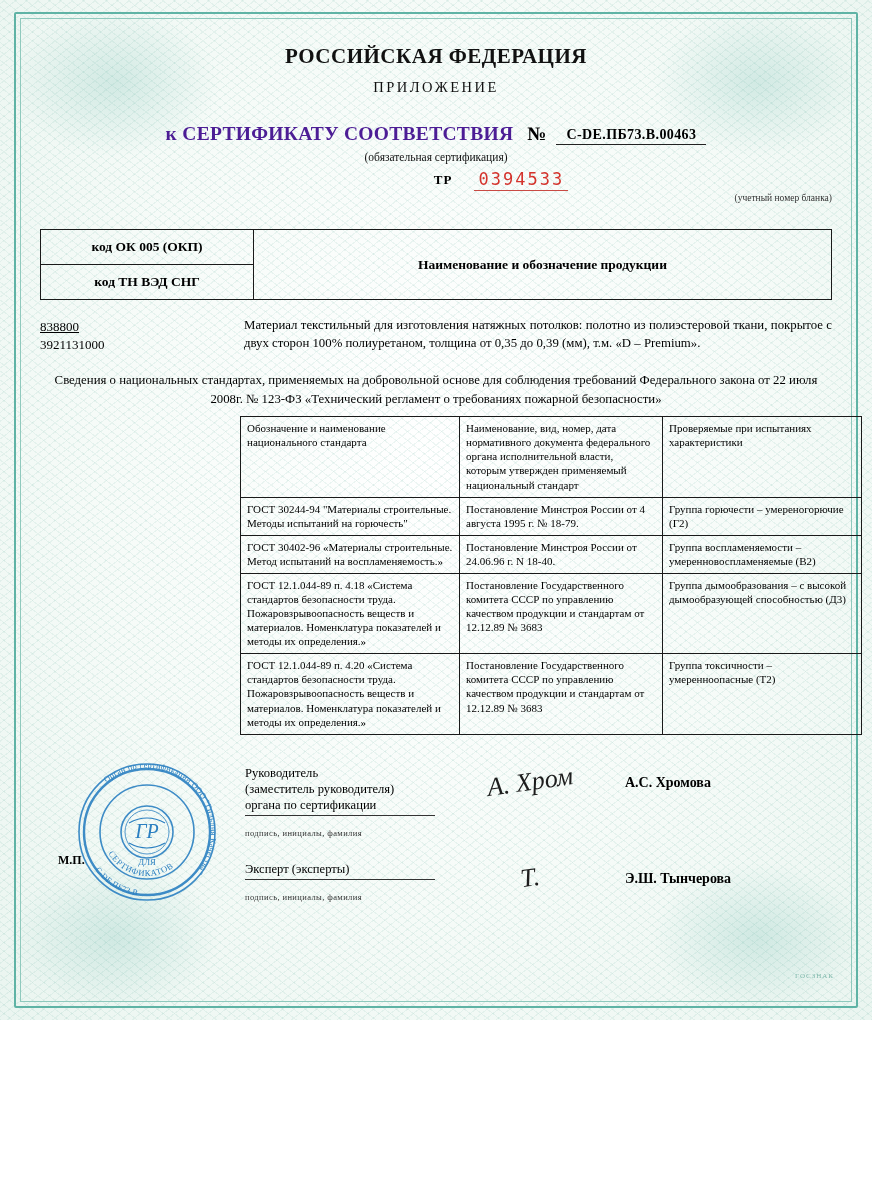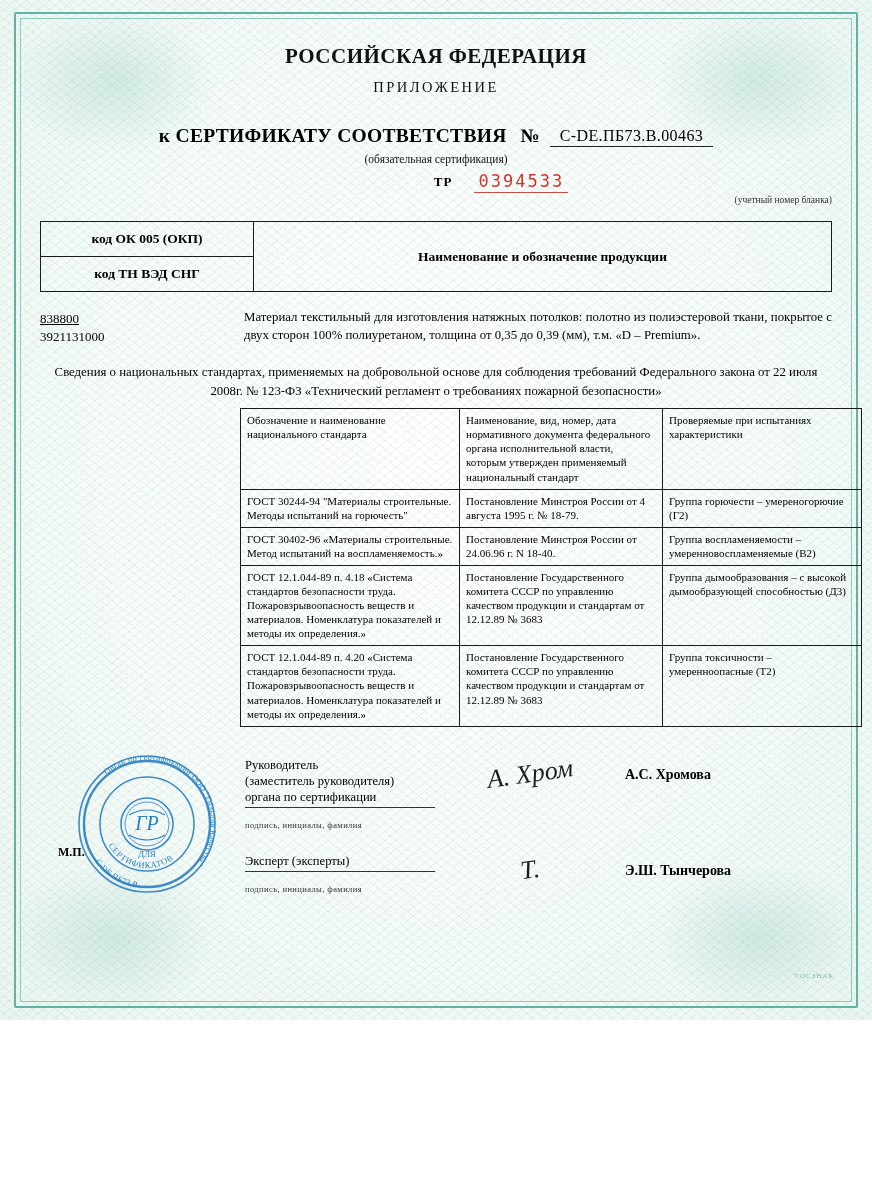--- a/index.html
+++ b/index.html
@@ -70,32 +70,32 @@
   }
   .title-cert-row {
     display: flex;
     justify-content: center;
     align-items: flex-end;
     margin-top: 7px;
   }
   .title-cert {
     font-size: 19.5px;
     font-weight: bold;
-    color: #000000;
+    color: #4c1d95;
     letter-spacing: 0.3px;
     font-family: Liberation Serif, serif;
   }
   .cert-no-label {
     font-size: 19px;
     font-weight: bold;
     margin-left: 14px;
   }
   .cert-no-value {
-    font-size: 16px;
-    font-weight: normal;
+    font-size: 14px;
+    font-weight: bold;
     margin-left: 10px;
     border-bottom: 1px solid #222;
     padding: 0 10px 1px 10px;
     letter-spacing: 0.4px;
     margin-top: 24px;
   }
   .mandatory {
     text-align: center;
     font-size: 11.5px;
     margin-top: 6px;
@@ -125,21 +125,21 @@
   .blank-caption {
     font-size: 9.5px;
     text-align: right;
     color: #333;
     margin-top: 2px;
     padding-left: 215px;
   }
 
   
   .code-table {
-    margin-top: 16px;
+    margin-top: 26px;
     border-collapse: collapse;
     width: 100%;
     table-layout: fixed;
     font-family: Liberation Serif, serif;
   }
   .code-table td {
     border: 1.5px solid #1a1a1a;
     padding: 9px 6px;
     font-size: 13.5px;
     font-weight: bold;

